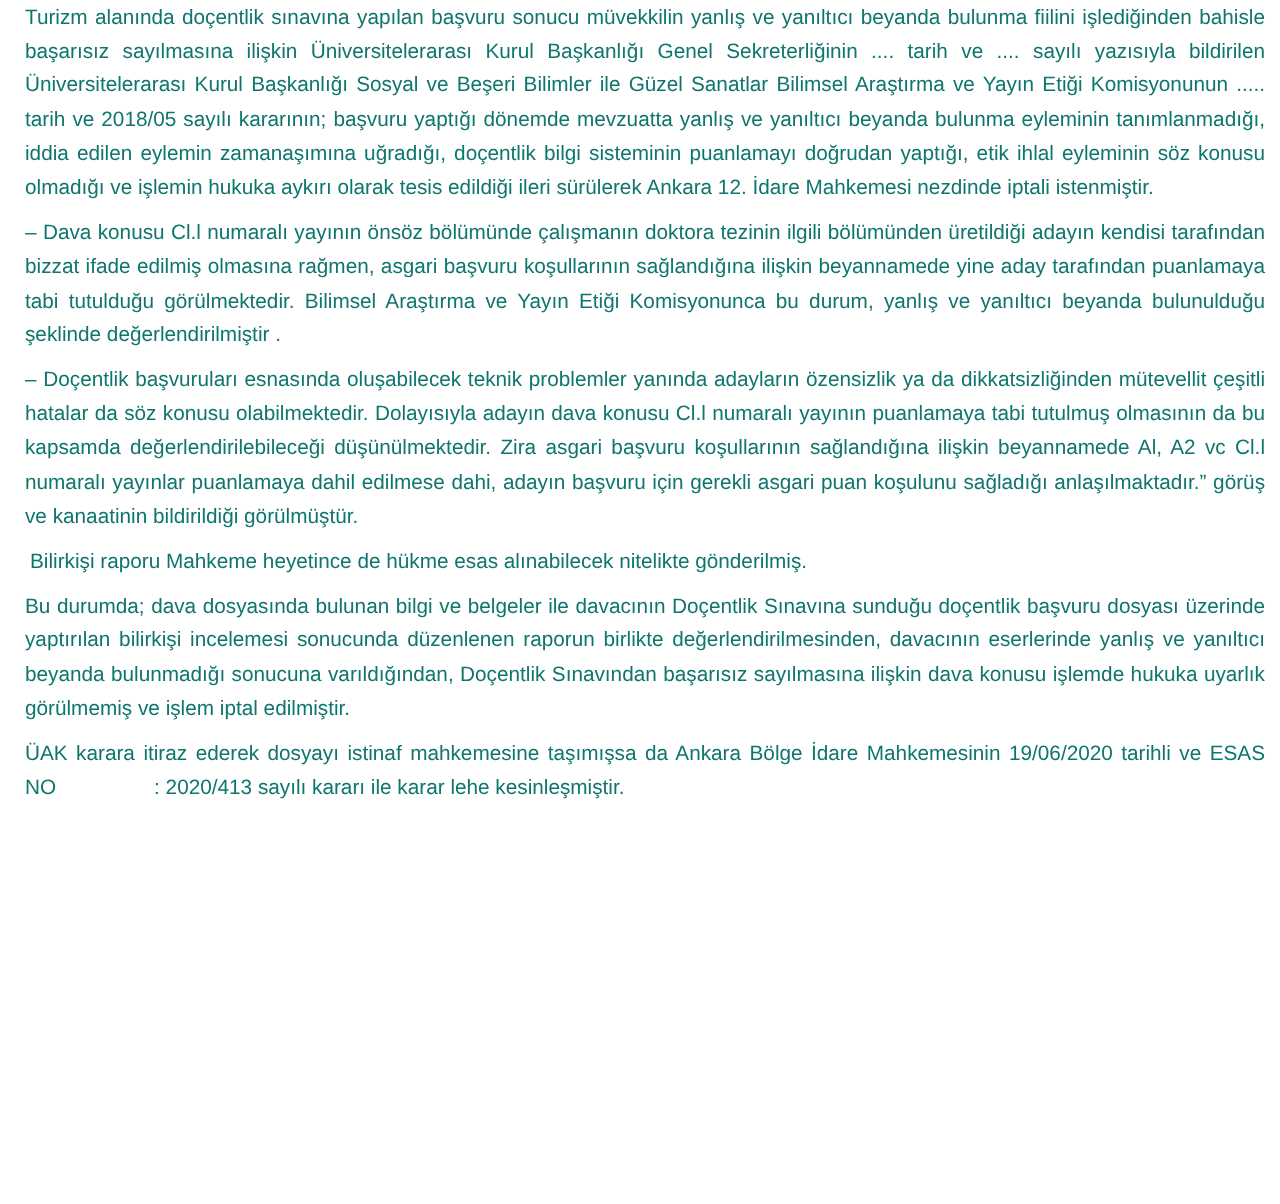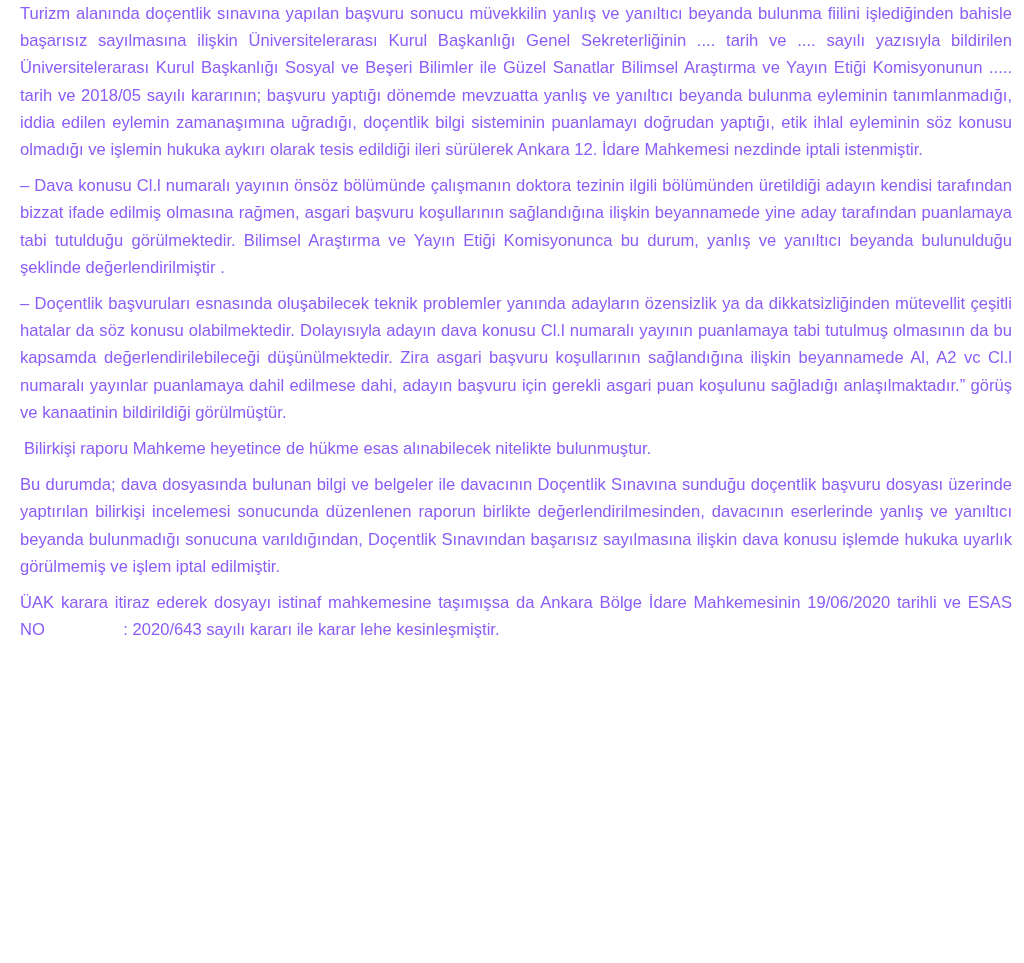--- a/index.html
+++ b/index.html
@@ -13,36 +13,36 @@
       overflow: hidden;
       position: relative;
     }
     .doc {
       position: absolute;
       left: 20px;
       top: 0px;
       width: 992px;
       font-family: "Liberation Sans", sans-serif;
       font-size: 16.6px;
-      color: #8b5cf6;
+      color: #0f766e;
       line-height: 27.2px;
     }
     .para {
       margin: 0 0 9px 0;
       text-align: justify;
       text-align-last: left;
     }
     .para.first { margin-top: 0; }
     .para.indent1 { padding-left: 4px; }
   </style>
 </head>
 <body>
 
 <div class="doc">
   <p class="para first">Turizm alanında doçentlik sınavına yapılan başvuru sonucu müvekkilin yanlış ve yanıltıcı beyanda bulunma fiilini işlediğinden bahisle başarısız sayılmasına ilişkin Üniversitelerarası Kurul Başkanlığı Genel Sekreterliğinin .... tarih ve .... sayılı yazısıyla bildirilen Üniversitelerarası Kurul Başkanlığı Sosyal ve Beşeri Bilimler ile Güzel Sanatlar Bilimsel Araştırma ve Yayın Etiği Komisyonunun ..... tarih ve 2018/05 sayılı kararının; başvuru yaptığı dönemde mevzuatta yanlış ve yanıltıcı beyanda bulunma eyleminin tanımlanmadığı, iddia edilen eylemin zamanaşımına uğradığı, doçentlik bilgi sisteminin puanlamayı doğrudan yaptığı, etik ihlal eyleminin söz konusu olmadığı ve işlemin hukuka aykırı olarak tesis edildiği ileri sürülerek Ankara 12. İdare Mahkemesi nezdinde iptali istenmiştir.</p>
   <p class="para">– Dava konusu Cl.l numaralı yayının önsöz bölümünde çalışmanın doktora tezinin ilgili bölümünden üretildiği adayın kendisi tarafından bizzat ifade edilmiş olmasına rağmen, asgari başvuru koşullarının sağlandığına ilişkin beyannamede yine aday tarafından puanlamaya tabi tutulduğu görülmektedir. Bilimsel Araştırma ve Yayın Etiği Komisyonunca bu durum, yanlış ve yanıltıcı beyanda bulunulduğu şeklinde değerlendirilmiştir .</p>
   <p class="para">– Doçentlik başvuruları esnasında oluşabilecek teknik problemler yanında adayların özensizlik ya da dikkatsizliğinden mütevellit çeşitli hatalar da söz konusu olabilmektedir. Dolayısıyla adayın dava konusu Cl.l numaralı yayının puanlamaya tabi tutulmuş olmasının da bu kapsamda değerlendirilebileceği düşünülmektedir. Zira asgari başvuru koşullarının sağlandığına ilişkin beyannamede Al, A2 vc Cl.l numaralı yayınlar puanlamaya dahil edilmese dahi, adayın başvuru için gerekli asgari puan koşulunu sağladığı anlaşılmaktadır.” görüş ve kanaatinin bildirildiği görülmüştür.</p>
-  <p class="para indent1">Bilirkişi raporu Mahkeme heyetince de hükme esas alınabilecek nitelikte bulunmuştur.</p>
+  <p class="para indent1">Bilirkişi raporu Mahkeme heyetince de hükme esas alınabilecek nitelikte gönderilmiş.</p>
   <p class="para">Bu durumda; dava dosyasında bulunan bilgi ve belgeler ile davacının Doçentlik Sınavına sunduğu doçentlik başvuru dosyası üzerinde yaptırılan bilirkişi incelemesi sonucunda düzenlenen raporun birlikte değerlendirilmesinden, davacının eserlerinde yanlış ve yanıltıcı beyanda bulunmadığı sonucuna varıldığından, Doçentlik Sınavından başarısız sayılmasına ilişkin dava konusu işlemde hukuka uyarlık görülmemiş ve işlem iptal edilmiştir.</p>
   <p class="para">
-    <span>ÜAK karara itiraz ederek dosyayı istinaf mahkemesine taşımışsa da Ankara Bölge İdare Mahkemesinin 19/06/2020 tarihli ve ESAS NO</span><span class="esas-gap">&nbsp;&nbsp;&nbsp;&nbsp;&nbsp;&nbsp;&nbsp;&nbsp;&nbsp;&nbsp;&nbsp;&nbsp;&nbsp;&nbsp;&nbsp;&nbsp;&nbsp;</span><span>: 2020/643 sayılı kararı ile karar lehe kesinleşmiştir.</span>
+    <span>ÜAK karara itiraz ederek dosyayı istinaf mahkemesine taşımışsa da Ankara Bölge İdare Mahkemesinin 19/06/2020 tarihli ve ESAS NO</span><span class="esas-gap">&nbsp;&nbsp;&nbsp;&nbsp;&nbsp;&nbsp;&nbsp;&nbsp;&nbsp;&nbsp;&nbsp;&nbsp;&nbsp;&nbsp;&nbsp;&nbsp;&nbsp;</span><span>: 2020/413 sayılı kararı ile karar lehe kesinleşmiştir.</span>
   </p>
 </div>
 
 </body></html>

